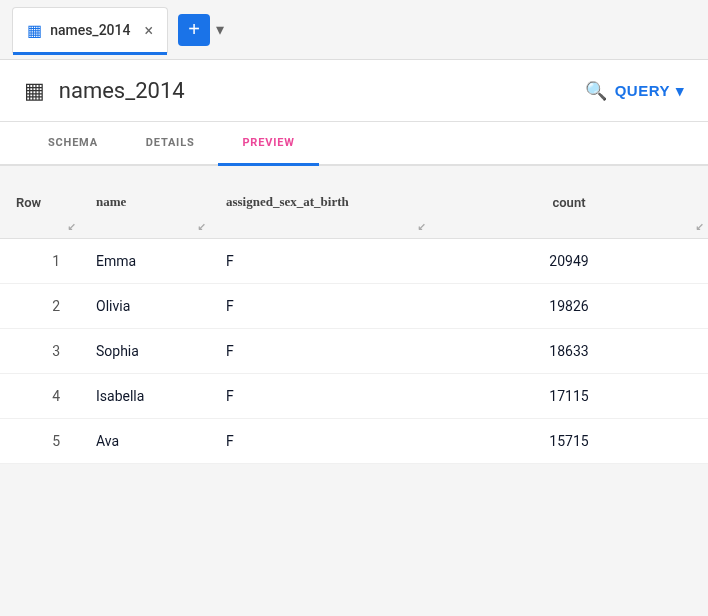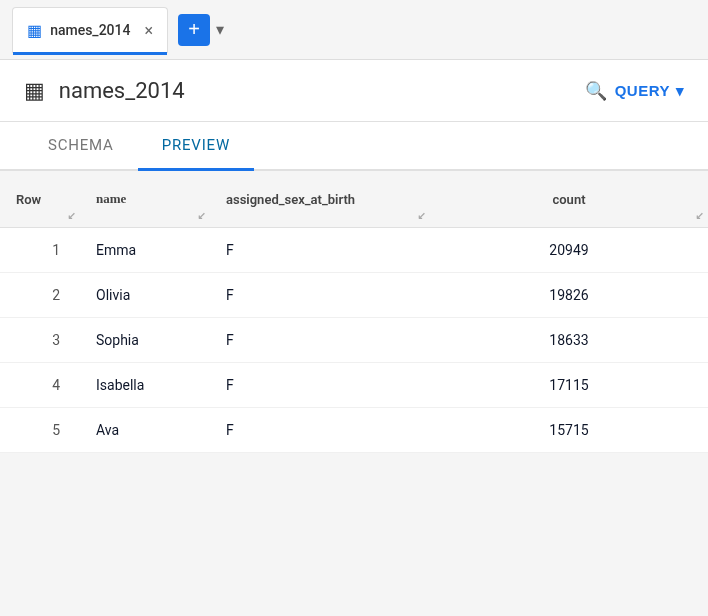--- a/index.html
+++ b/index.html
@@ -112,60 +112,60 @@
     }
 
     
     .tabs-row {
       display: flex;
       border-bottom: 2px solid #e0e0e0;
       padding: 0 24px;
     }
     .tab-nav {
       padding: 14px 24px;
-      font-size: 15px;
-      font-weight: 400;
+      font-size: 11px;
+      font-weight: 700;
       color: #777;
       cursor: pointer;
       letter-spacing: 0.8px;
       border-bottom: 3px solid transparent;
       margin-bottom: -2px;
     }
     .tab-nav.active {
-      color: #0369a1;
+      color: #ec4899;
       border-bottom: 3px solid #1a73e8;
     }
 
     
     .data-table {
       width: 100%;
       border-collapse: collapse;
     }
     .data-table thead tr {
       background: #f5f5f5;
     }
     .data-table th {
-      padding: 20px 16px;
+      padding: 28px 16px;
       text-align: left;
       font-size: 13px;
       font-weight: 600;
       color: #444;
       border-bottom: 1px solid #e0e0e0;
       position: relative;
     }
     .data-table th .resize-handle {
       position: absolute;
       right: 4px;
       bottom: 6px;
       color: #aaa;
       font-size: 10px;
     }
     .data-table th.col-row { width: 80px; }
     .data-table th.col-name { width: 130px; font-family: Liberation Serif, serif; }
-    .data-table th.col-sex { width: 220px; }
+    .data-table th.col-sex { width: 220px; font-family: Liberation Serif, serif; }
     .data-table th.col-count { text-align: center; }
 
     .data-table td {
       padding: 14px 16px;
       font-size: 14px;
       color: #0f172a;
       border-bottom: 1px solid #f0f0f0;
     }
     .data-table td.col-row { text-align: right; color: #555; padding-right: 20px; }
     .data-table td.col-count { text-align: center; }
@@ -190,20 +190,21 @@
     <span class="header-title">names_2014</span>
     <button class="query-btn">
       <span class="q-icon">🔍</span>
       <span>QUERY</span>
       <span>▾</span>
     </button>
   </div>
 
   <div class="tabs-row">
     <div class="tab-nav">SCHEMA</div>
+    <div class="tab-nav">DETAILS</div>
     <div class="tab-nav active">PREVIEW</div>
   </div>
 
   <table class="data-table">
     <thead>
       <tr>
         <th class="col-row">
           Row
           <span class="resize-handle">↙</span>
         </th>

